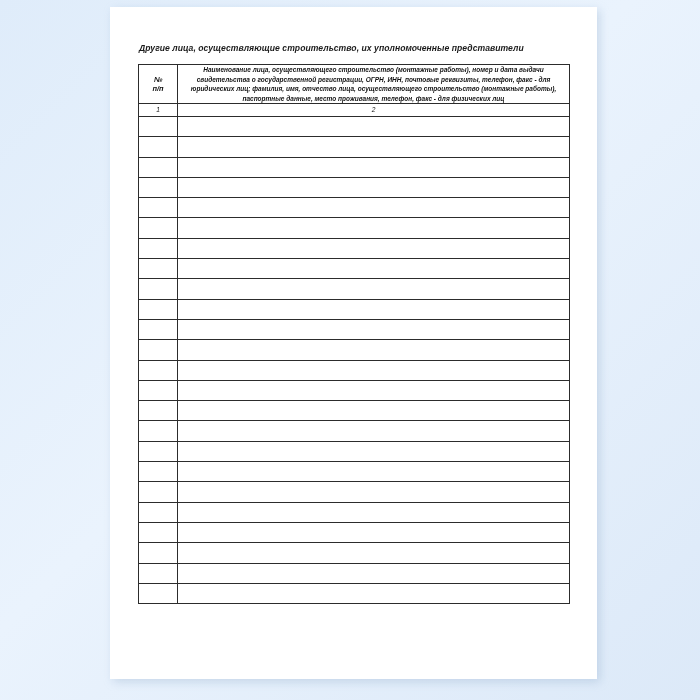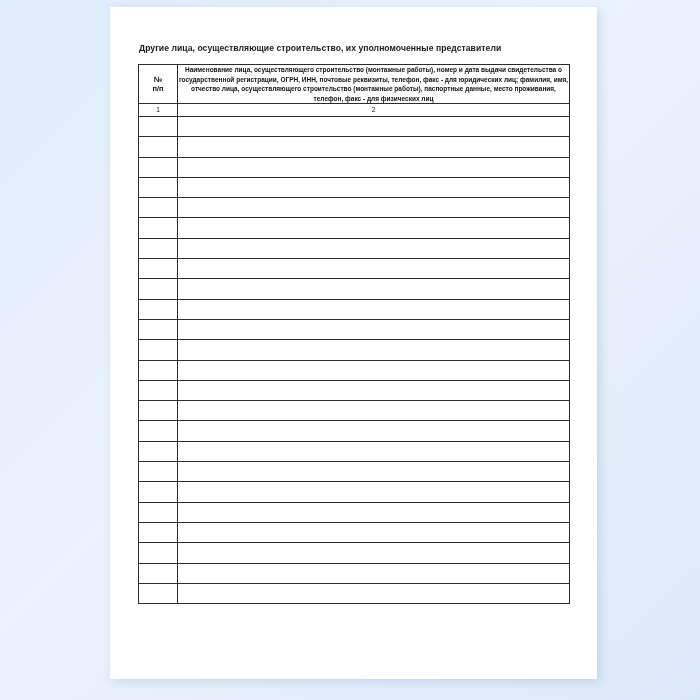--- a/index.html
+++ b/index.html
@@ -35,20 +35,21 @@
 
   .page {
     position: absolute;
     left: 110px;
     top: 7px;
     width: 487px;
     height: 672px;
     background: #ffffff;
     box-sizing: border-box;
     padding: 36px 28px 0 28px;
+    font-style: italic;
   }
 
   .doc-title {
     font-size: 8.6px;
     font-weight: bold;
     color: #1b1b1b;
     letter-spacing: 0.05px;
     margin: 0 0 11px 1px;
     line-height: 1.2;
   }

